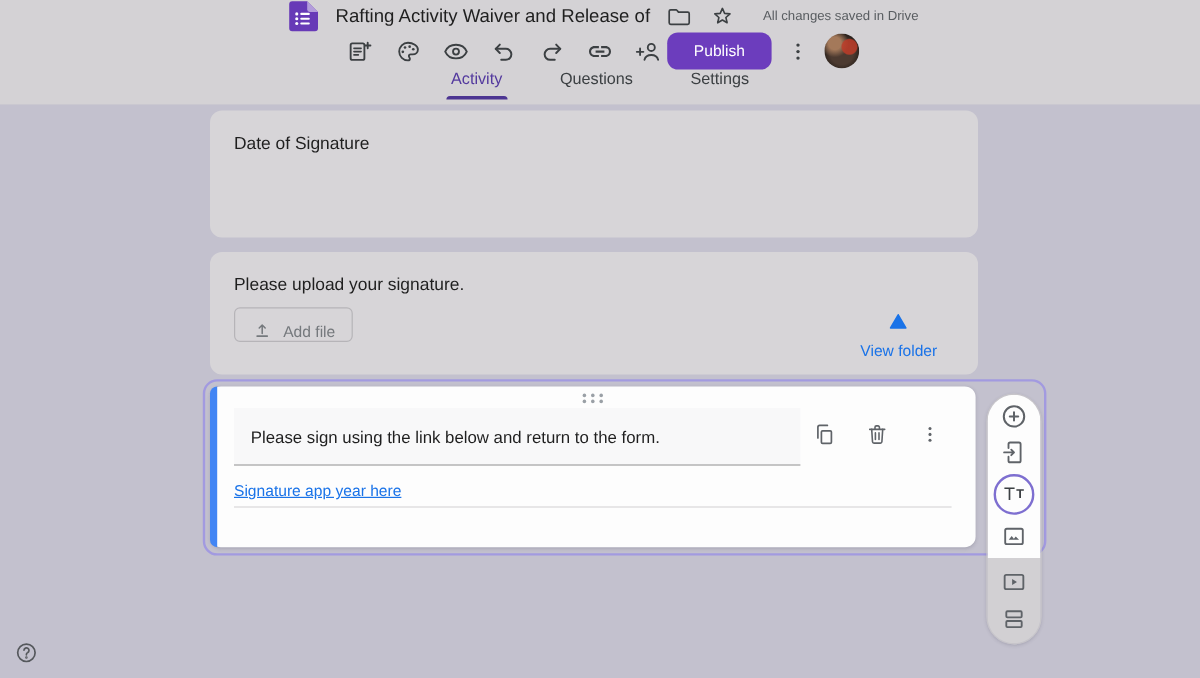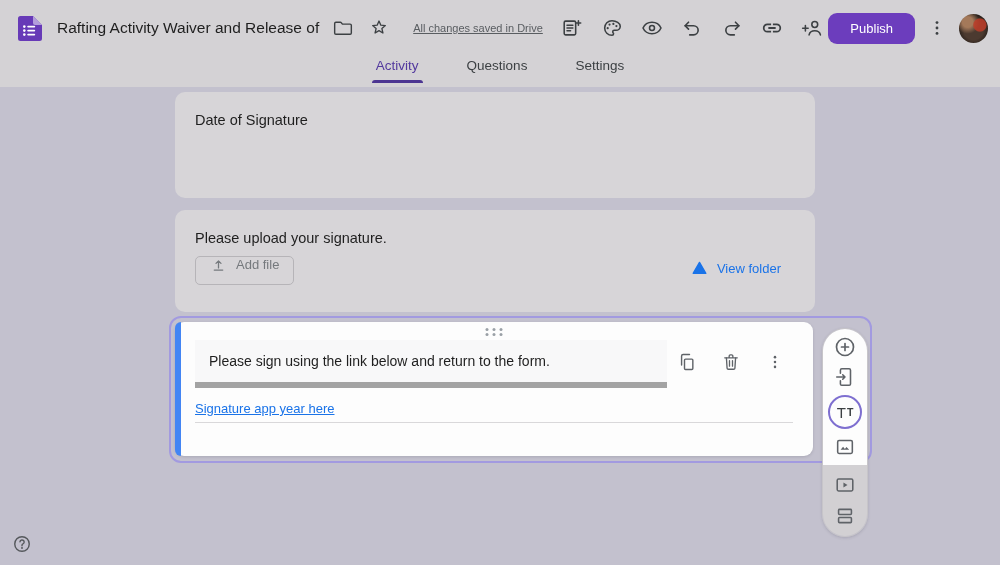--- a/index.html
+++ b/index.html
@@ -2,26 +2,26 @@
 <html><head>
 <meta charset="utf-8">
 <style>
   * { margin:0; padding:0; box-sizing:border-box; }
   html,body { width:1000px; height:565px; }
   body { font-family:"Liberation Sans", sans-serif; color:#1f1f1f; }
   .app { position:relative; width:1000px; height:565px; background:#c3c1ce; overflow:hidden; }
 
   
   .header { position:absolute; top:0; left:0; width:1000px; height:87px; background:#d4d2d5; }
-  .topbar { height:56px; display:flex; align-items:center; justify-content:space-between; padding:0 12px 0 16px; }
+  .topbar { height:56px; display:flex; align-items:center; justify-content:space-between; padding:0 12px 0 16px;flex-direction:column; }
   .top-left { display:flex; align-items:center; min-width:0; }
   .forms-logo { width:27px; height:27px; flex:0 0 auto; }
   .doc-title { margin-left:14px; font-size:15.5px; color:#1f1f1f; white-space:nowrap; }
   .title-icons { display:flex; align-items:center; margin-left:12px; gap:12px; }
-  .saved-status { margin-left:22px; font-size:11px; color:#595d61; white-space:nowrap;text-decoration:underline; }
+  .saved-status { margin-left:22px; font-size:11px; color:#595d61; white-space:nowrap; }
   .top-right { display:flex; align-items:center; }
   .icon-btn { width:24px; height:24px; display:flex; align-items:center; justify-content:center;
               background:none; border:none; cursor:pointer; padding:0; }
   .tb-icons { display:flex; align-items:center; gap:16px; }
   .publish-btn { margin-left:4px; height:31px; padding:0 22px; border:none; border-radius:9px;
                  background:#6c3dbd; color:#fff; font-size:13px; font-family:inherit; cursor:pointer; }
   .more-btn { margin-left:10px; }
   .avatar { margin-left:10px; width:29px; height:29px; border-radius:50%;
             background:
               radial-gradient(circle at 72% 38%, rgba(190,60,40,.85) 0 22%, transparent 26%),
@@ -42,38 +42,38 @@
 
   .qcard { position:absolute; left:175px; width:640px; background:#d7d5d8; border-radius:10px; cursor:pointer; }
   .card-date { top:5px; height:106px; }
   .card-upload { top:123px; height:102px; }
   .q-title { position:absolute; left:20px; top:20px; font-size:14.5px; color:#1f1f1f; }
   .date-row { position:absolute; left:20px; top:57px; display:flex; align-items:center; }
   .date-placeholder { font-size:13px; color:#5f6368; }
   .date-row .cal { margin-left:64px; }
 
   .addfile-btn { position:absolute; left:20px; top:46px; height:29px; padding:0 14px;
-                 display:flex; align-items:flex-start; gap:9px; background:transparent;
+                 display:flex; align-items:flex-end; gap:9px; background:transparent;
                  border:1px solid #b6b4b8; border-radius:5px; color:#75797d; font-size:13px;
                  font-family:inherit; cursor:pointer; }
   .viewfolder { position:absolute; right:34px; top:50px; display:flex; align-items:center; gap:9px;
-                font-size:13px; font-weight:500; color:#1a73e8; text-decoration:none; cursor:pointer; }
+                font-size:13px; font-weight:500; color:#1a73e8; text-decoration:none; cursor:pointer;flex-direction:column; }
 
   
   .sel-outline { position:absolute; left:169px; top:229px; width:703px; height:147px;
                  border:2px solid #a29ae0; border-radius:12px; pointer-events:none; }
   .active-card { position:absolute; left:175px; top:235px; width:638px; height:134px;
                  background:#fdfdfd; border-radius:9px; box-shadow:0 1px 3px rgba(60,60,80,.18); }
   .blue-bar { position:absolute; left:0; top:0; bottom:0; width:6px; background:#4285f4;
               border-radius:9px 0 0 9px; }
   .drag-dots { position:absolute; left:50%; top:6px; transform:translateX(-50%);
                display:grid; grid-template-columns:repeat(3,3px); gap:2px 4px; cursor:grab; }
   .drag-dots i { width:3px; height:3px; border-radius:50%; background:#9aa0a6; }
   .q-input { position:absolute; left:20px; top:18px; width:472px; height:48px;
-             background:#f8f8f9; border:none; border-bottom:6px solid #a3a3a3;
+             background:#f8f8f9; border:none; border-bottom:1px solid #a3a3a3;
              padding:0 14px; font-size:14px; color:#1f1f1f; font-family:inherit; }
   .card-actions { position:absolute; right:26px; top:28px; display:flex; align-items:center; gap:20px; }
   .sig-link { position:absolute; left:20px; top:79px; font-size:13px; color:#1a73e8;
               text-decoration:underline; cursor:pointer; }
   .link-divider { position:absolute; left:20px; top:100px; width:598px; height:1px; background:#d9d8da; }
 
   
   .side-toolbar { position:absolute; left:822px; top:241px; width:46px; height:209px;
                   border-radius:23px; overflow:hidden; border:1px solid #c7c5c9;
                   box-shadow:0 1px 3px rgba(60,60,80,.2); }

